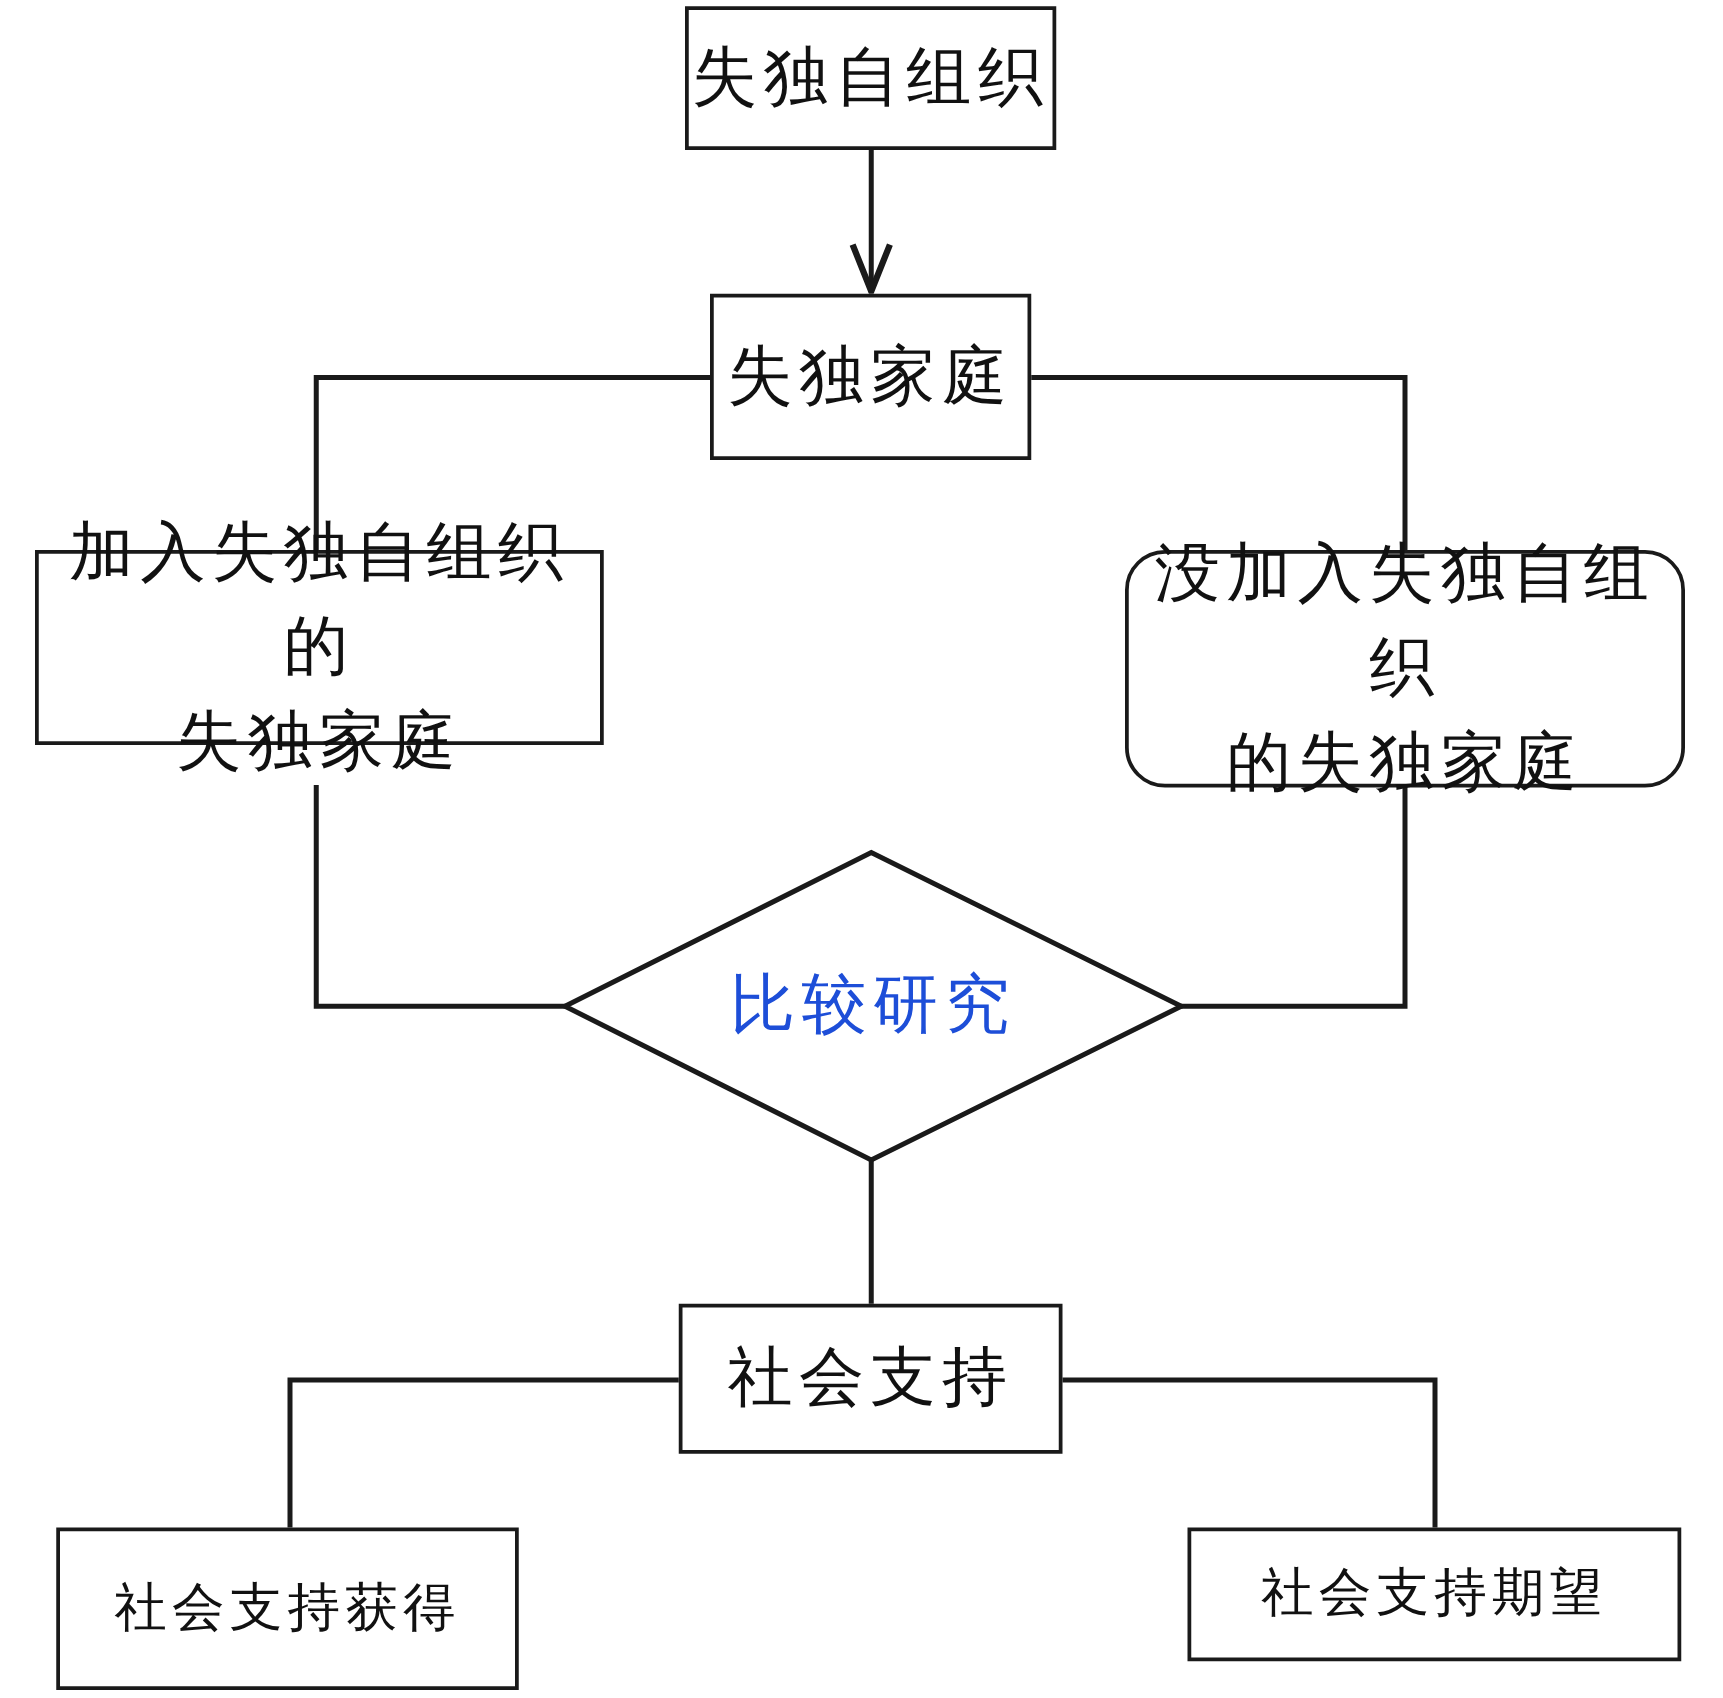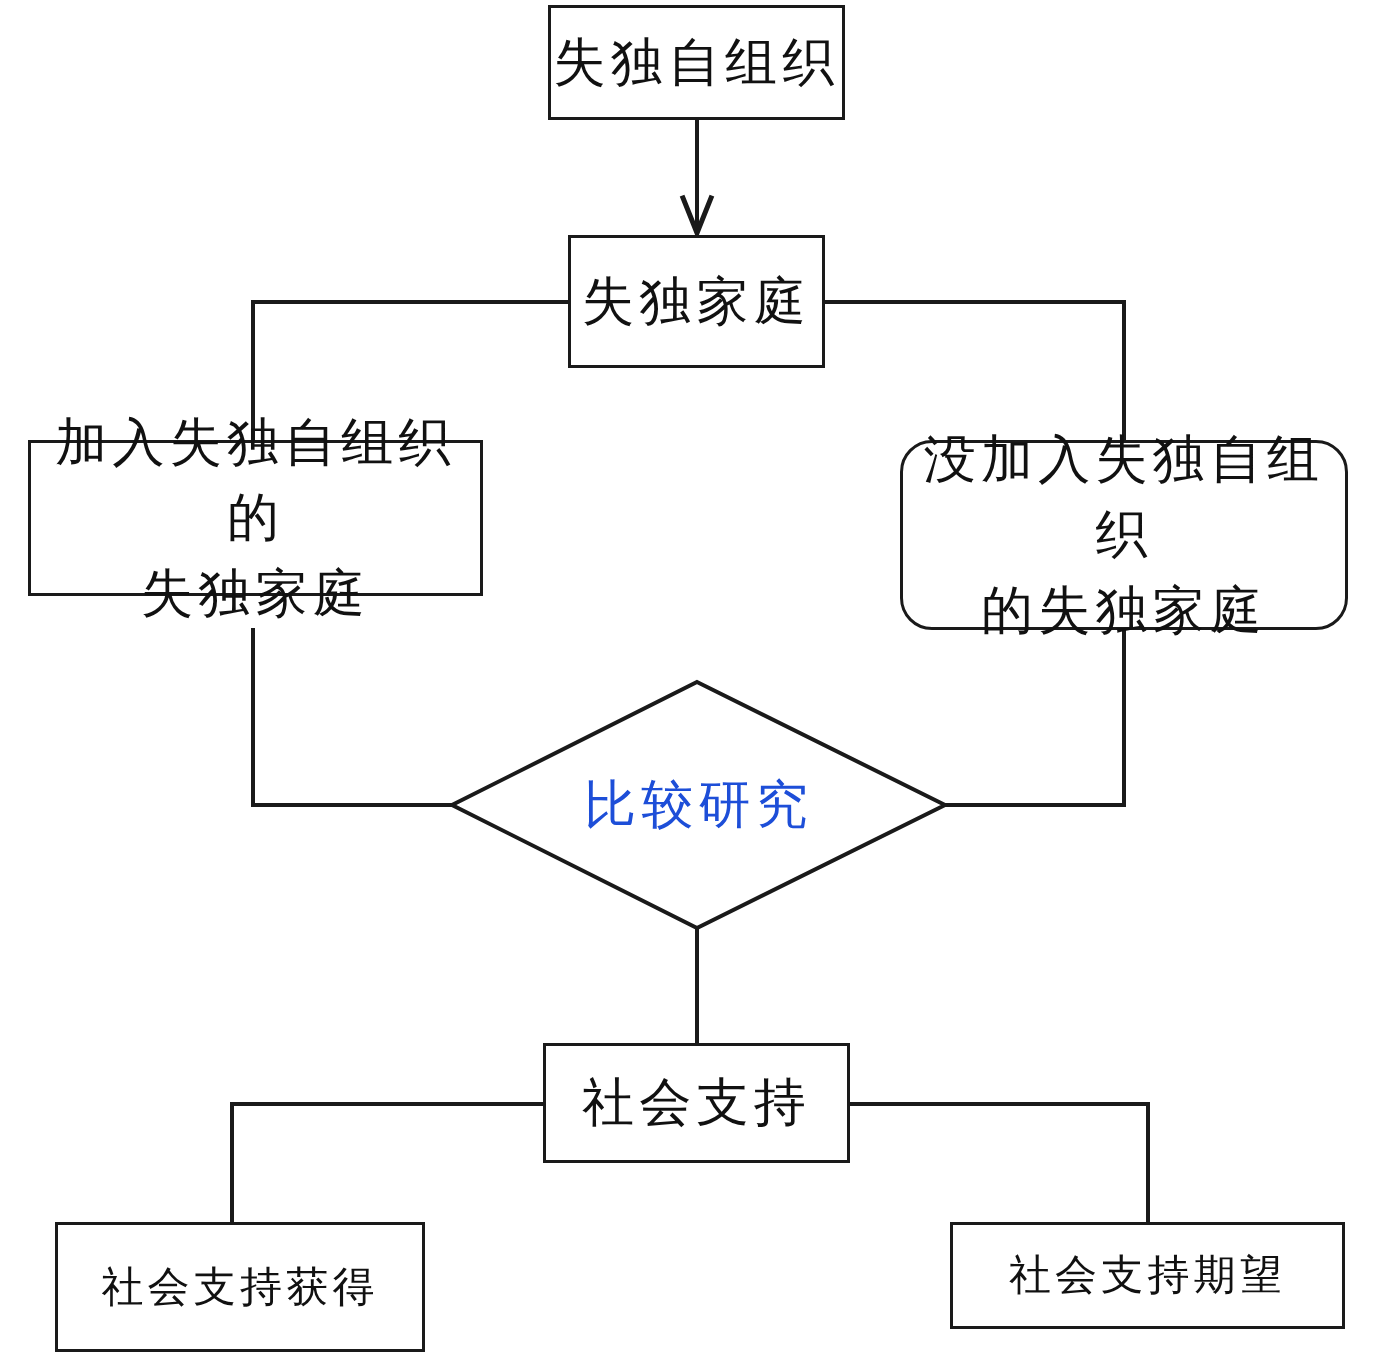--- a/index.html
+++ b/index.html
@@ -66,21 +66,21 @@
   </div>
 
   <div class="diamond-label" style="left:452px;top:682px;width:493px;height:246px;">
     <span class="txt f44">比较研究</span>
   </div>
 
   <div class="node" style="left:543px;top:1043px;width:307px;height:120px;">
     <span class="txt f44">社会支持</span>
   </div>
 
-  <div class="node" style="left:45px;top:1222px;width:370px;height:130px;margin-left:10px;">
+  <div class="node" style="left:45px;top:1222px;width:370px;height:130px;">
     <span class="txt f42">社会支持获得</span>
   </div>
 
   <div class="node" style="left:950px;top:1222px;width:395px;height:107px;">
     <span class="txt f42">社会支持期望</span>
   </div>
 
 </div>
 
 </body></html>

